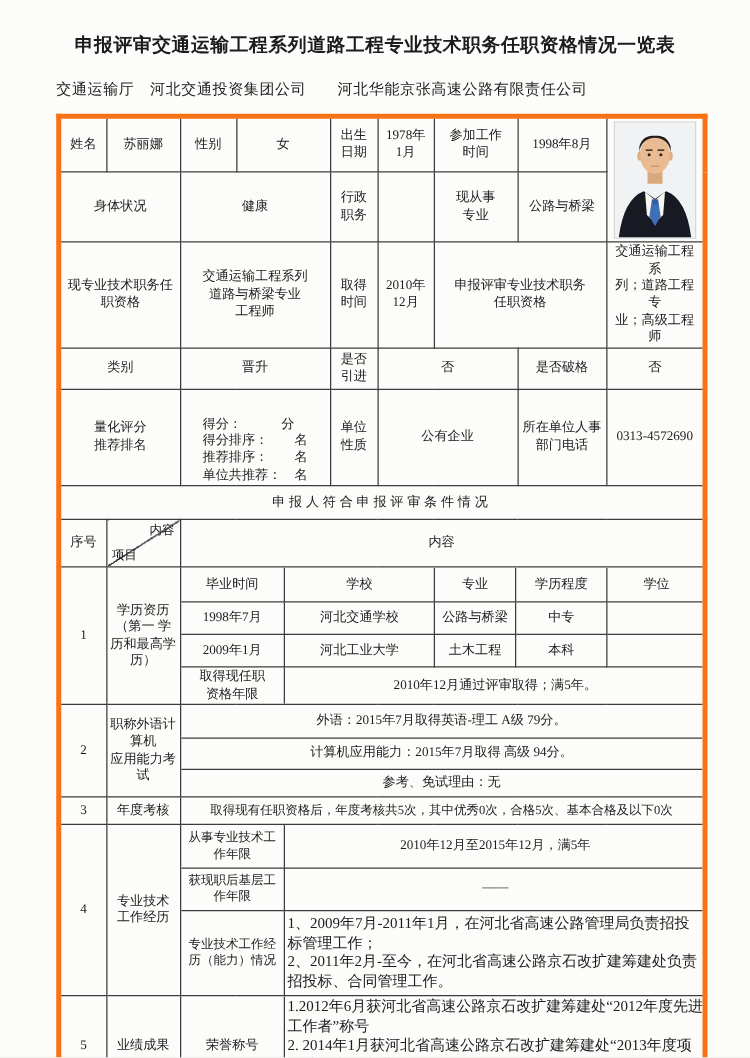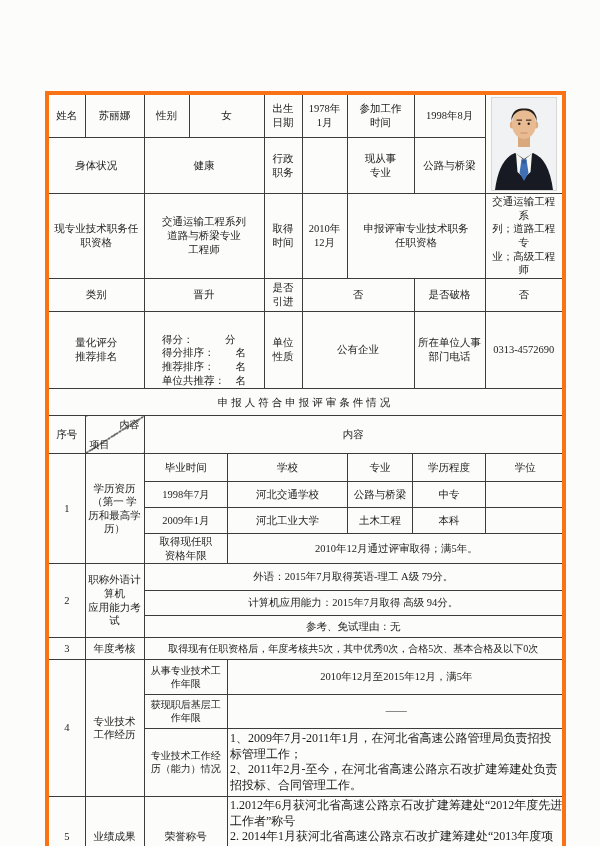--- a/index.html
+++ b/index.html
@@ -33,20 +33,22 @@
   .photo-cell{padding:0 !important;}
   .photo{width:64px;height:92px;margin:3px auto;background:#f1f2f4;
          box-shadow:0 0 0 1px #d8d8d4;}
   .vtext{line-height:1.35;}
 </style>
 </head>
 <body>
 
 <div class="page">
 
+  <div class="title">申报评审交通运输工程系列道路工程专业技术职务任职资格情况一览表</div>
+  <div class="orgs">交通运输厅　河北交通投资集团公司　　河北华能京张高速公路有限责任公司</div>
 
   <table class="form">
     <colgroup>
       <col style="width:38px">
         <col style="width:59px">
         <col style="width:45px">
       <col style="width:75px">
         <col style="width:38px">
         <col style="width:45px">
       <col style="width:67px">

